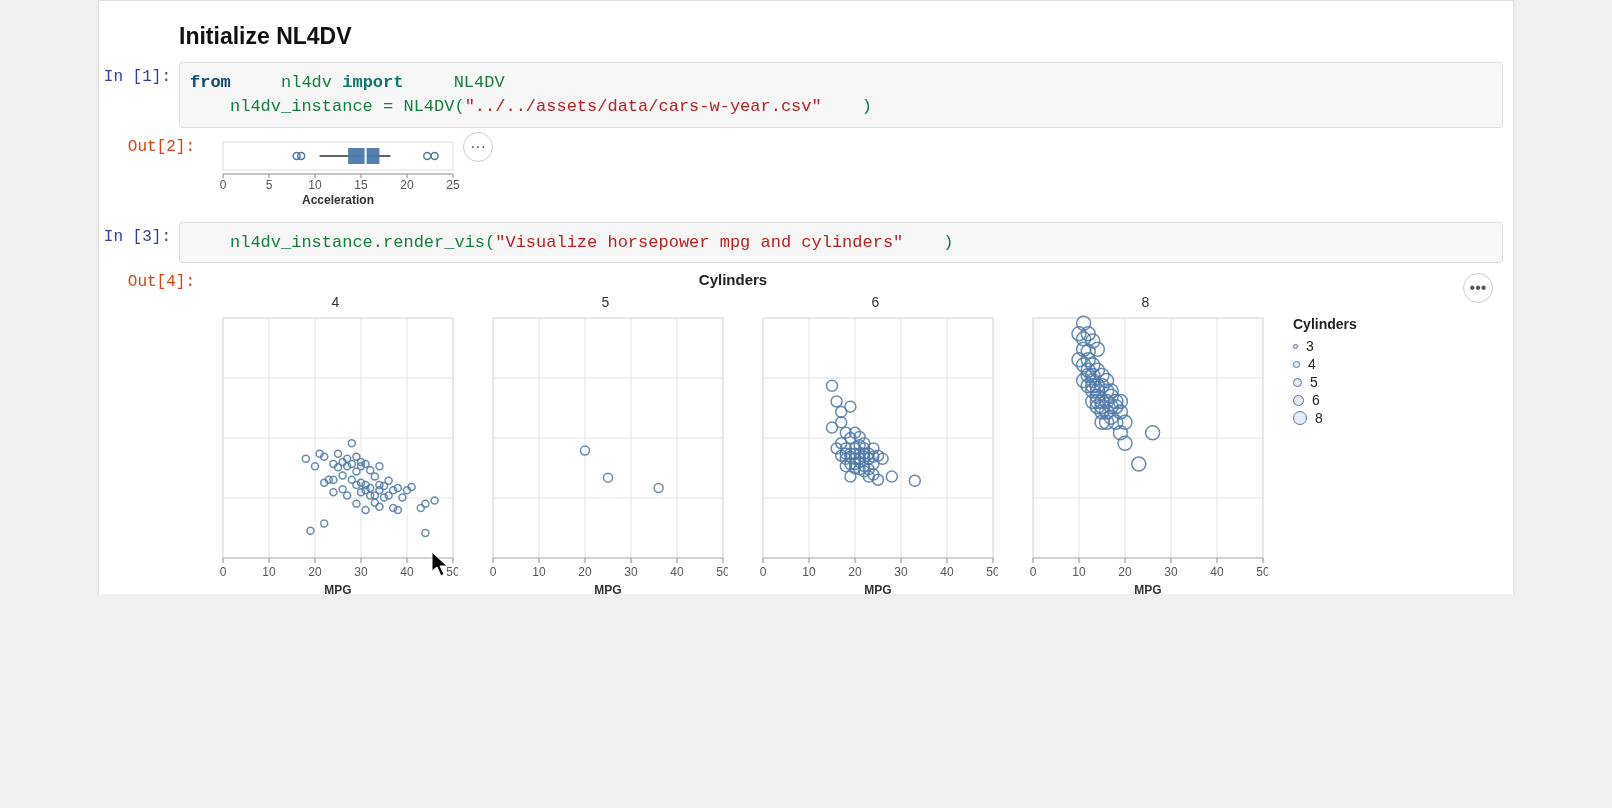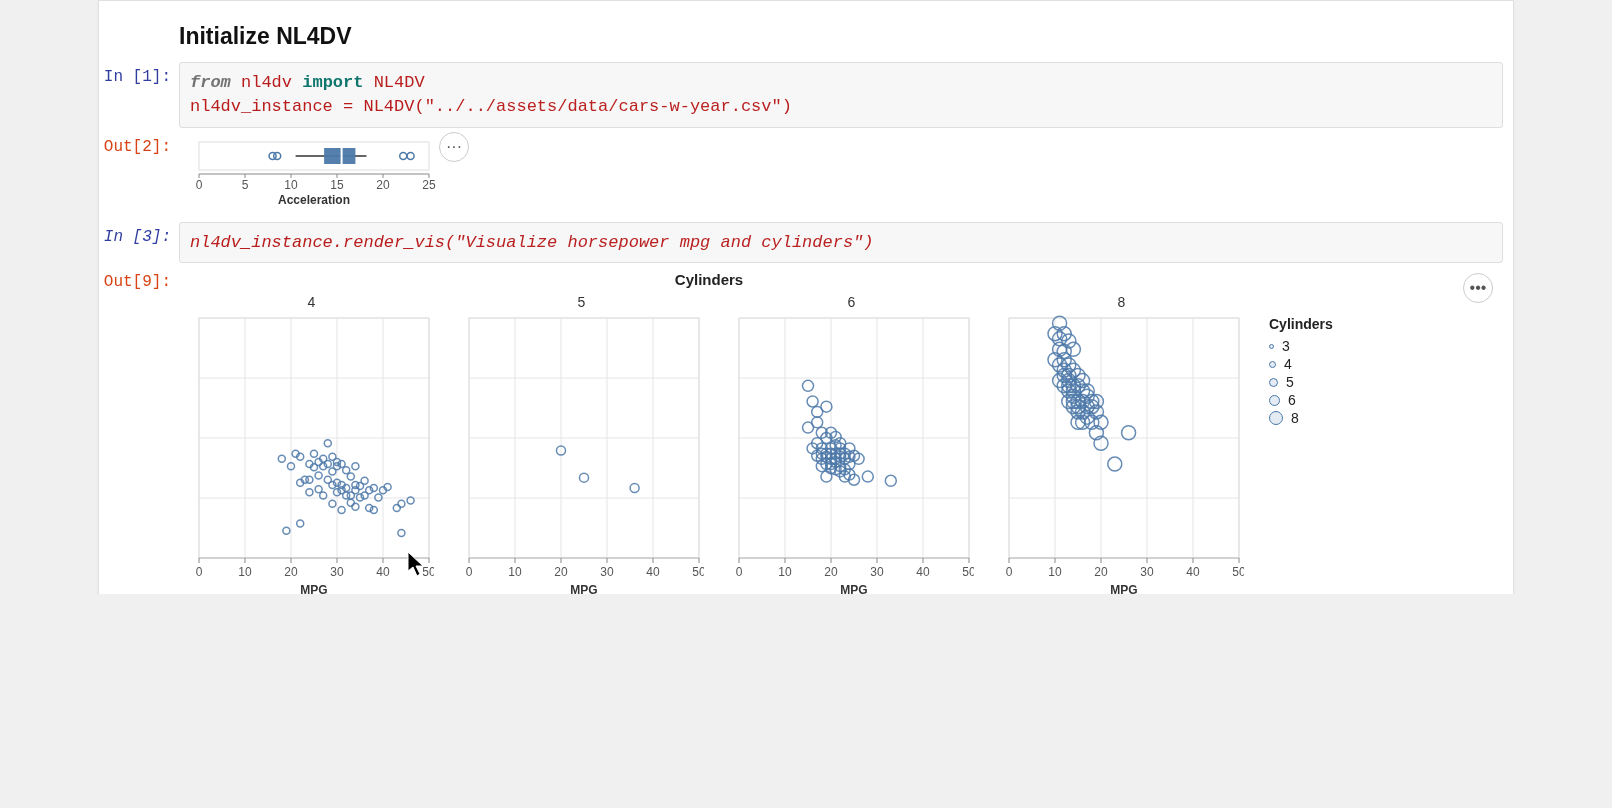--- a/index.html
+++ b/index.html
@@ -17,45 +17,45 @@
   .prompt {
     width: 80px;
     flex: 0 0 80px;
     text-align: right;
     padding: 6px 8px 0 0;
     font-family: Menlo, Monaco, "Courier New", monospace;
     font-size: 16px;
     white-space: nowrap;
   }
   .prompt-in { color: #303F9F; }
-  .prompt-out { color: #D84315; }
+  .prompt-out { color: #D84315; margin-left: 24px; }
   h2.section-title {
     font-size: 23px;
     font-weight: 700;
     margin: 22px 0 10px 0;
     color: #111;
   }
   .text-area { padding-left: 80px; padding-right: 12px; }
   .code-cell {
     flex: 1;
     background: #f7f7f7;
     border: 1px solid #dedede;
     border-radius: 3px;
     padding: 8px 10px;
     font-family: Menlo, Monaco, "Courier New", monospace;
     font-size: 17px;
     line-height: 1.4;
     white-space: pre;
     margin-right: 10px;
     overflow-x: auto;
   }
-  .tok-kw1 { color: #737373; font-weight: 700; font-style: italic; }
+  .tok-kw1 { color: #0c4a6e; font-weight: 700; }
   .tok-kw2 { color: #0f766e; font-weight: 700; }
   .tok-str { color: #BA2121; }
-  .tok-plain { color: #b91c1c; }
+  .tok-plain { color: #15803d; padding-left: 40px; }
   .output-area {
     flex: 1;
     padding: 4px 10px 0 10px;
     position: relative;
   }
   .ellipsis-btn {
     width: 30px; height: 30px;
     border-radius: 50%;
     border: 1px solid #ccc;
     background: #fff;
@@ -130,27 +130,27 @@
             <line x1="194" x2="194" y1="38" y2="42" stroke="#888"></line>
             <text x="194" y="53" text-anchor="middle" class="tick-label">20</text>
             <line x1="240" x2="240" y1="38" y2="42" stroke="#888"></line>
             <text x="240" y="53" text-anchor="middle" class="tick-label">25</text>
             <text x="125" y="68" text-anchor="middle" class="axis-label">Acceleration</text>
           </svg>
       <button class="ellipsis-btn small">···</button>
     </div>
   </div>
 
-  <div class="cell" style="margin-top:12px;font-style:italic;">
+  <div class="cell" style="margin-top:12px;">
     <div class="prompt prompt-in">In [3]:</div>
     <div class="code-cell"><span class="tok-plain">nl4dv_instance.render_vis(</span><span class="tok-str">"Visualize horsepower mpg and cylinders"</span><span class="tok-plain">)</span></div>
   </div>
 
   <div class="cell">
-    <div class="prompt prompt-out">Out[9]:</div>
+    <div class="prompt prompt-out">Out[4]:</div>
     <div class="output-area">
       <button class="ellipsis-btn big">•••</button>
       <div class="facets-wrapper">
         <div class="facet-title" style="width:1040px;">Cylinders</div>
         <div class="facets-row" id="facets-row">
               <div class="facet"><div class="facet-header">4</div><svg width="245" height="288">
                   <line x1="10" x2="10" y1="6" y2="246" class="grid-line"></line>
                   <line x1="56" x2="56" y1="6" y2="246" class="grid-line"></line>
                   <line x1="102" x2="102" y1="6" y2="246" class="grid-line"></line>
                   <line x1="148" x2="148" y1="6" y2="246" class="grid-line"></line>

